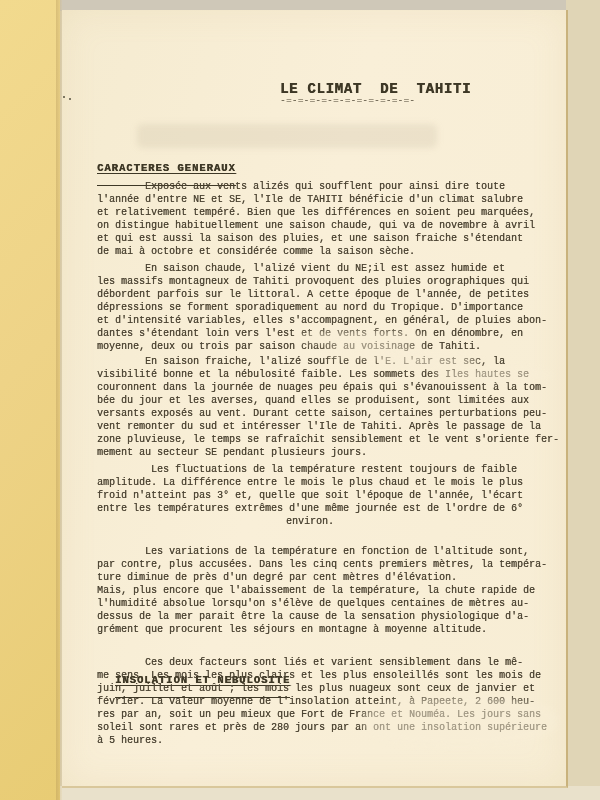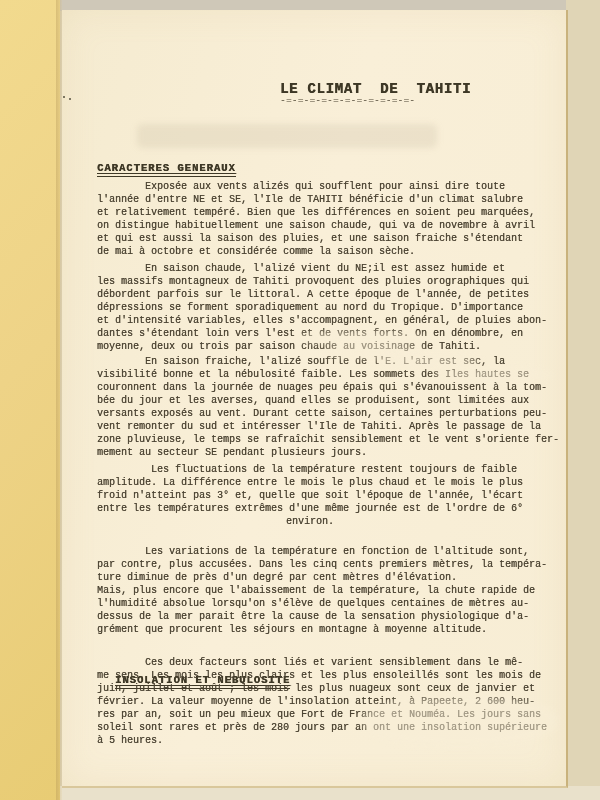--- a/index.html
+++ b/index.html
@@ -33,21 +33,21 @@
     position:absolute;left:218px;top:85px;
     font-size:9.8px;letter-spacing:0;white-space:pre;color:#4a4231;
   }
   .heading{
     position:absolute;left:35px;
     font-size:10.5px;font-weight:bold;letter-spacing:1px;white-space:pre;
     color:#3e3826;text-shadow:0.4px 0 0 #3e3826;
   }
   .heading .underlined{
     text-decoration:underline;text-underline-offset:2px;
-    border-bottom:1px solid #3e3826;padding-bottom:2px;
+    border-bottom:1px solid #3e3826;padding-bottom:11px;
   }
   .heading .note{font-weight:bold;letter-spacing:0.2px;}
   .h1{top:152px;}
   .h2{top:451px;}
   .h3{top:664px;margin-left:18px;}
   .para{
     position:absolute;left:35px;
     font-size:10px;line-height:13px;white-space:pre;
     color:#4a4231;text-shadow:0.3px 0 0 rgba(74,66,49,0.75);
   }

